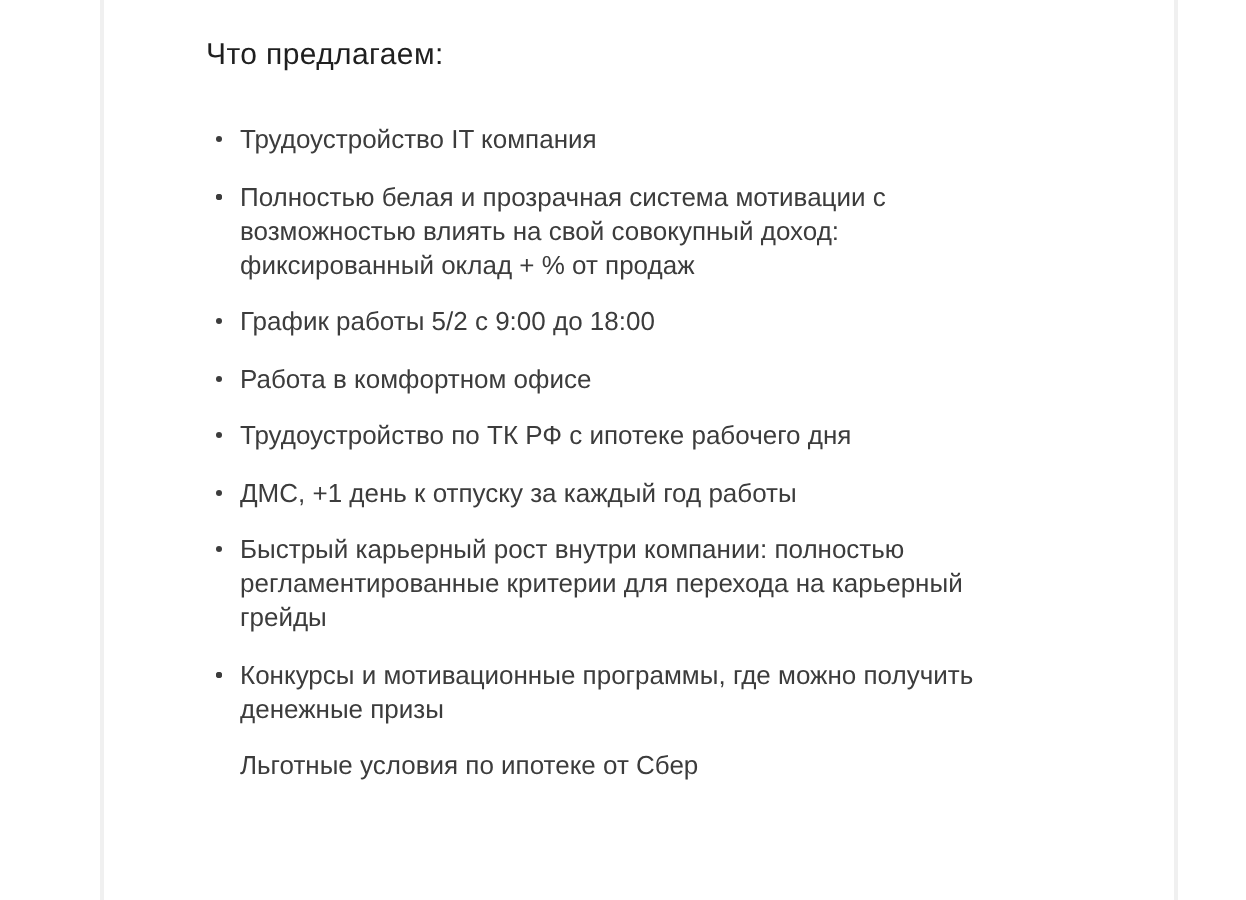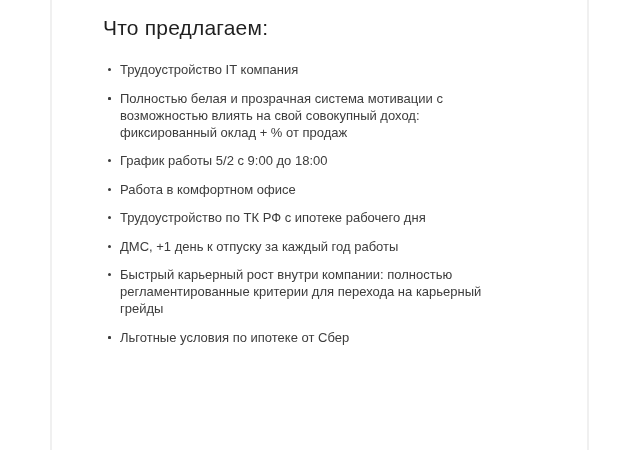--- a/index.html
+++ b/index.html
@@ -26,21 +26,21 @@
   .v-divider.right { left: 587px; }
 
   .content {
     position: absolute;
     left: 103px;
     top: 15px;
     width: 424px;
   }
   .section-title {
     margin: 0 0 21px 0;
-    font-size: 21px;
+    font-size: 15px;
     line-height: 25px;
     font-weight: 400;
     color: #1f1f1f;
     letter-spacing: 0.2px;
   }
   .benefits-list {
     margin: 0;
     padding: 0;
     list-style: none;
     width: 405px;
@@ -101,20 +101,21 @@
     </li>
     <li>
       <span class="bullet"></span>
       <span>Быстрый карьерный рост внутри компании: полностью регламентированные критерии для перехода на карьерный грейды</span>
     </li>
     <li>
       <span class="bullet"></span>
     </li>
     <li>
       <span class="bullet"></span>
+      <span>Конкурсы и мотивационные программы, где можно получить денежные призы</span>
     </li>
     <li>
       
       <span>Льготные условия по ипотеке от Сбер</span>
     </li>
 
   </ul>
 </div>
 
 </body></html>

